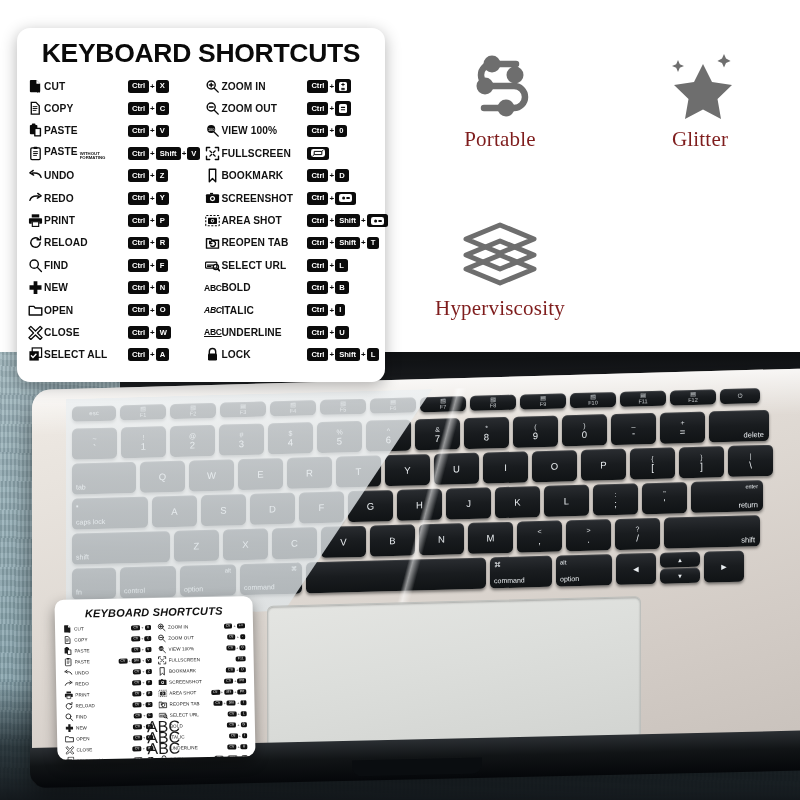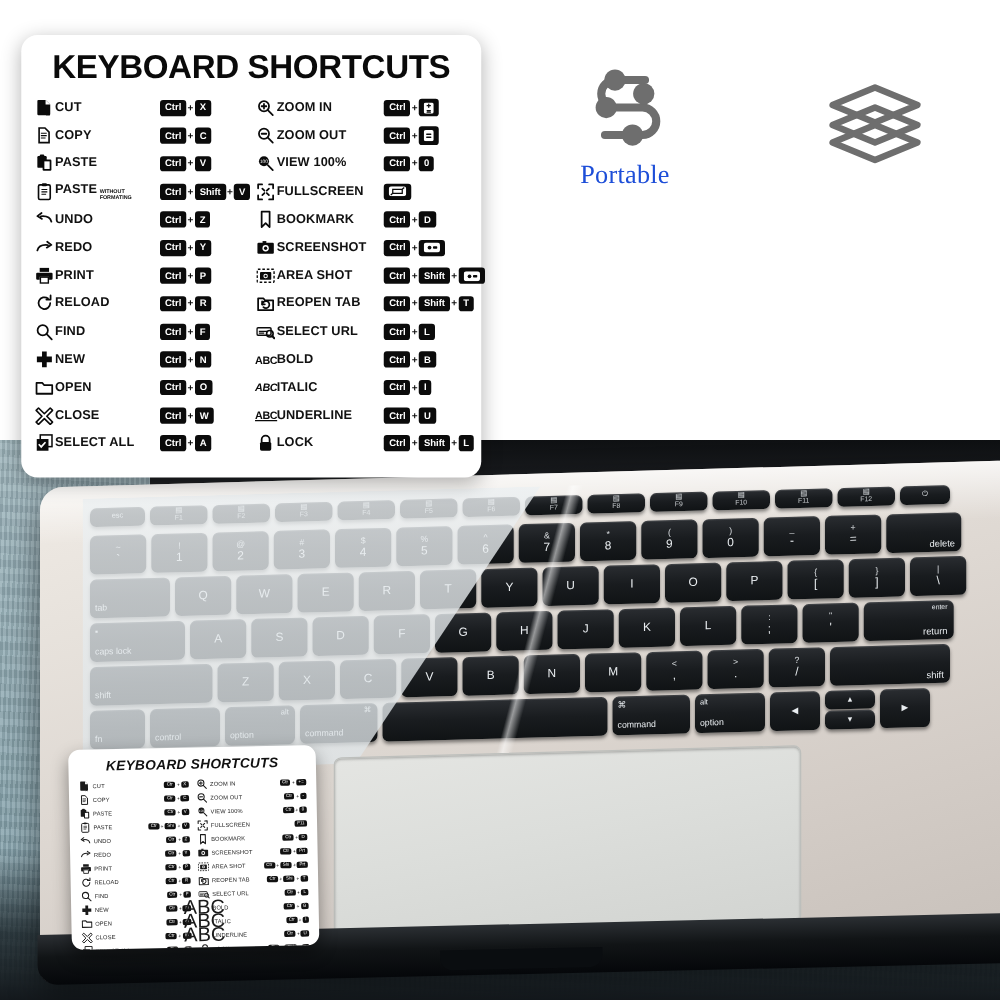--- a/index.html
+++ b/index.html
@@ -114,21 +114,21 @@
   .col.left .lbl{width:78px;}
   .col.right .lbl{width:84px;}
   .col.right .keys{margin-left:2px;}
 
   
   .features{position:absolute;left:400px;top:14px;width:400px;height:338px;
      display:grid;grid-template-columns:1fr 1fr;grid-template-rows:1fr 1fr;}
   .feat{display:flex;flex-direction:column;align-items:center;justify-content:center;gap:2px;}
   .feat .fic{color:#6e6e6e;height:80px;display:flex;align-items:center;justify-content:center;}
   .feat .fic svg{display:block;}
-  .feat .ftxt{font-family:"Liberation Serif",serif;font-size:21px;color:#1d4ed8;letter-spacing:.2px;}
+  .feat .ftxt{font-family:"Liberation Serif",serif;font-size:21px;color:#7f1d1d;letter-spacing:.2px;}
 </style>
 </head>
 <body>
 
 <div id="stage">
 
   <div class="photo">
     <div class="wood"></div>
 
     <div class="laptop">
@@ -1239,24 +1239,35 @@
             <circle cx="30" cy="14" r="8.5" fill="#6e6e6e"></circle>
             <circle cx="53" cy="25" r="8.5" fill="#6e6e6e"></circle>
             <circle cx="23" cy="36" r="8.5" fill="#6e6e6e"></circle>
             <circle cx="44" cy="58" r="8.5" fill="#6e6e6e"></circle>
           </svg>
         </span>
     <span class="ftxt">Portable</span>
   </div>
   <div class="feat">
     <span class="fic">
+          <svg width="78" height="70" viewBox="0 0 78 70">
+            <path d="M42 14l9 18 20 3-14.5 14 3.5 20L42 59.5 24 69l3.5-20L13 35l20-3z" fill="#6e6e6e"></path>
+            <path d="M17 10l1.8 4.2 4.2 1.8-4.2 1.8L17 22l-1.8-4.2L11 16l4.2-1.8z" fill="#6e6e6e"></path>
+            <path d="M63 4l2 4.6L69.6 11 65 13l-2 4.6L61 13l-4.6-2L61 8.6z" fill="#6e6e6e"></path>
+          </svg>
+        </span>
+    <span class="ftxt">Glitter</span>
+  </div>
+  <div class="feat">
+    <span class="fic">
           <svg width="78" height="64" viewBox="0 0 78 64">
             <g fill="none" stroke="#6e6e6e" stroke-width="5" stroke-linejoin="round">
               <path d="M39 3 73 17 39 31 5 17z"></path>
               <path d="M39 19 73 33 39 47 5 33z"></path>
               <path d="M39 33 73 47 39 61 5 47z"></path>
             </g>
           </svg>
         </span>
+    <span class="ftxt">Hyperviscosity</span>
   </div>
     </div>
 
 </div>
 
 </body></html>

